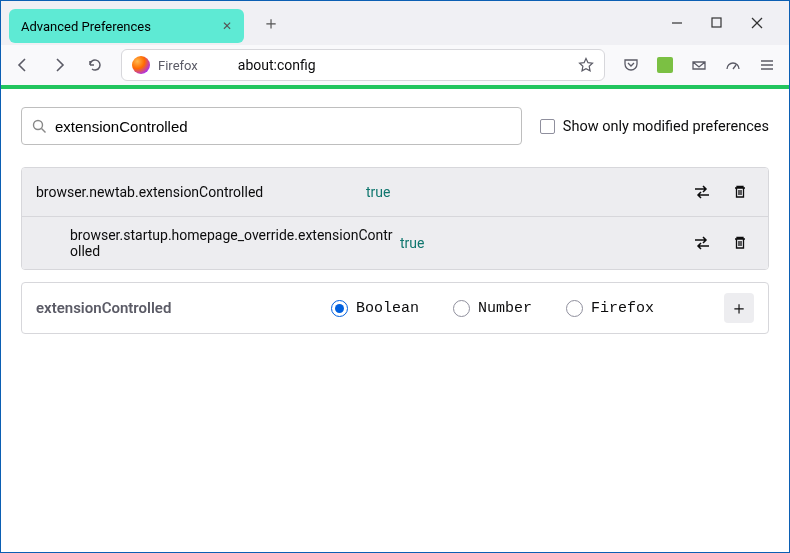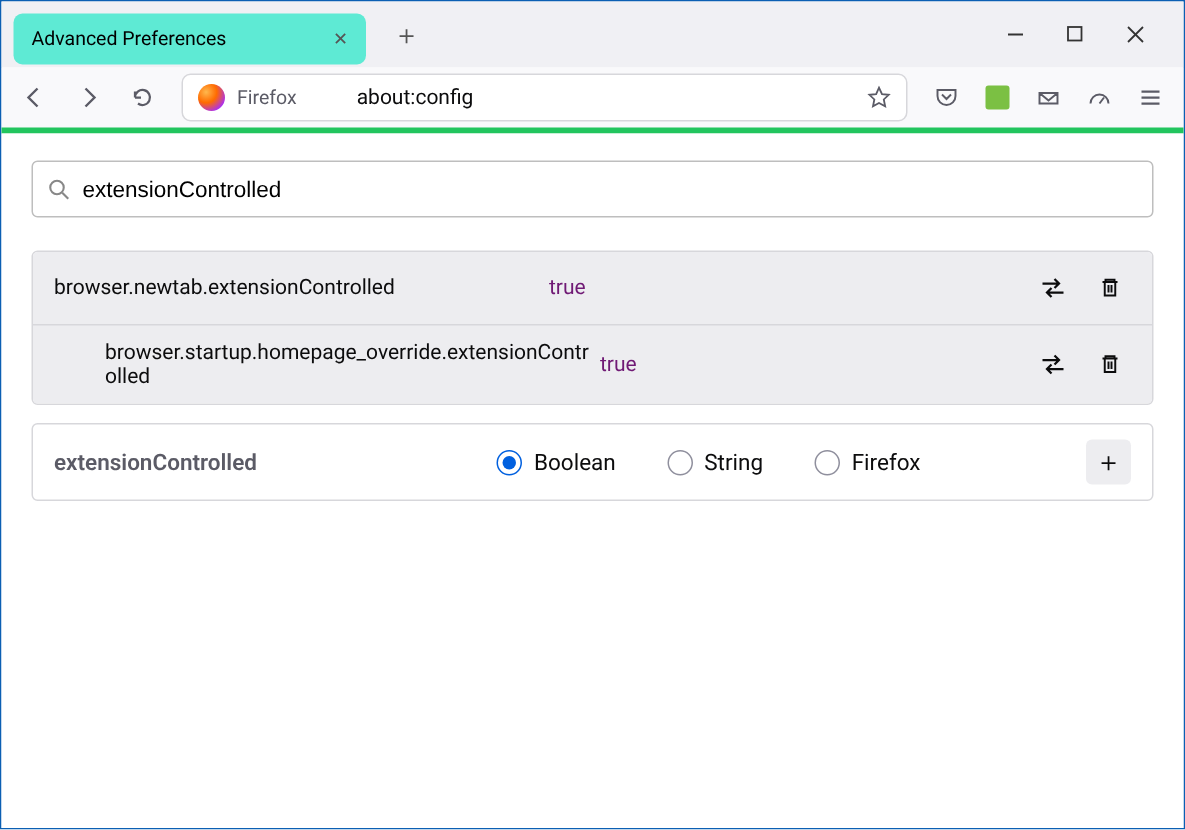--- a/index.html
+++ b/index.html
@@ -32,27 +32,27 @@
 .search-icon { color: #888; }
 .search-input { border: none; outline: none; font-size: 15px; flex: 1; }
 .checkbox-wrap { display: flex; align-items: center; gap: 8px; font-size: 14.5px; color: #0c0c0d; }
 .checkbox { width: 15px; height: 15px; border: 1px solid #8f8f9d; border-radius: 2px; }
 
 .pref-table { border: 1px solid #d7d7db; border-radius: 4px; overflow: hidden; }
 .pref-row { display: flex; align-items: center; padding: 10px 14px; min-height: 42px; }
 .pref-row.modified { background: #ededf0; font-weight: 400; }
 .pref-row:nth-child(2).modified { border-top: 1px solid #d7d7db; padding-left: 48px; }
 .pref-name { width: 330px; font-size: 14px; word-break: break-word; color: #0c0c0d; }
-.pref-value { flex: 1; font-size: 14px; color: #701a75; }
+.pref-value { flex: 1; font-size: 14px; color: #0f766e; }
 .pref-actions { display: flex; gap: 10px; }
 .action-btn { width: 28px; height: 28px; display: flex; align-items: center; justify-content: center; cursor: pointer; border-radius: 4px; color: #0c0c0d; }
 
 .add-row { border: 1px solid #d7d7db; border-radius: 4px; margin-top: 12px; display: flex; align-items: center; padding: 10px 14px; min-height: 48px; }
 .add-name { width: 295px; font-size: 15px; color: #5b5b66; font-weight: 600; }
-.type-options { display: flex; gap: 34px; flex: 1; align-items: center; }
+.type-options { display: flex; gap: 34px; flex: 1; align-items: center; font-family: Liberation Mono, monospace; }
 .radio-wrap { display: flex; align-items: center; gap: 8px; font-size: 15px; color: #0c0c0d; cursor: pointer; }
 .radio { width: 17px; height: 17px; border-radius: 50%; border: 1.5px solid #8f8f9d; display: flex; align-items: center; justify-content: center; }
 .radio.checked { border-color: #0060df; }
 .radio.checked::after { content: ""; width: 9px; height: 9px; border-radius: 50%; background: #0060df; }
 .add-btn { width: 30px; height: 30px; background: #ededf0; border-radius: 4px; display: flex; align-items: center; justify-content: center; cursor: pointer; font-size: 18px; color: #0c0c0d; }
 
 svg { display: block; }
 </style>
 </head>
 <body>
@@ -145,20 +145,24 @@
     <div class="search-row">
       <div class="search-box">
         <span class="search-icon">
           <svg width="15" height="15" viewBox="0 0 15 15">
               <circle cx="6" cy="6" r="4.5" fill="none" stroke="#888" stroke-width="1.4"></circle>
               <line x1="9.5" y1="9.5" x2="13.5" y2="13.5" stroke="#888" stroke-width="1.4"></line>
             </svg>
         </span>
         <input class="search-input" value="extensionControlled" style="">
       </div>
+      <label class="checkbox-wrap">
+        <span class="checkbox"></span>
+        <span>Show only modified preferences</span>
+      </label>
     </div>
 
     <div class="pref-table">
       <div class="pref-row modified">
         <div class="pref-name">browser.newtab.extensionControlled</div>
         <div class="pref-value">true</div>
         <div class="pref-actions">
           <div class="action-btn">
             <svg width="18" height="16" viewBox="0 0 18 16">
                 <path d="M2 5 h11 M10 2 l3 3 -3 3 M16 11 h-11 M8 8 l-3 3 3 3" fill="none" stroke="#0c0c0d" stroke-width="1.5"></path>
@@ -191,21 +195,21 @@
 
     <div class="add-row">
       <div class="add-name">extensionControlled</div>
       <div class="type-options">
         <div class="radio-wrap">
           <span class="radio checked"></span>
           <span>Boolean</span>
         </div>
         <div class="radio-wrap">
           <span class="radio"></span>
-          <span>String</span>
+          <span>Number</span>
         </div>
         <div class="radio-wrap">
           <span class="radio"></span>
           <span>Firefox</span>
         </div>
       </div>
       <div class="add-btn">＋</div>
     </div>
 
   </div>

